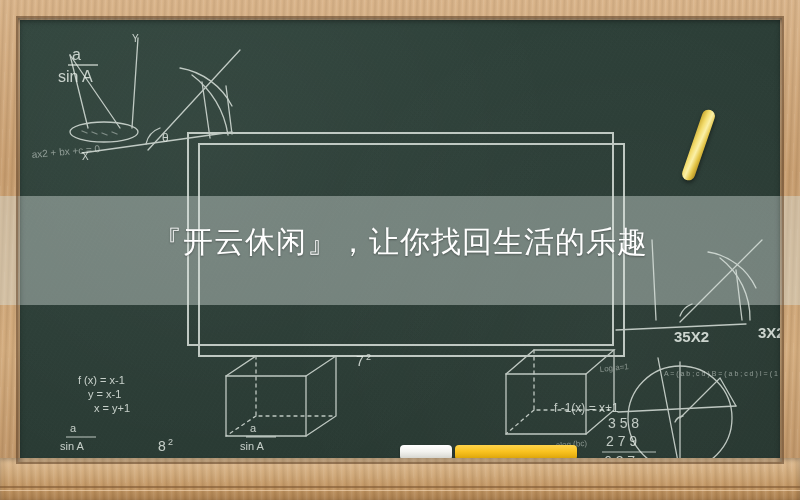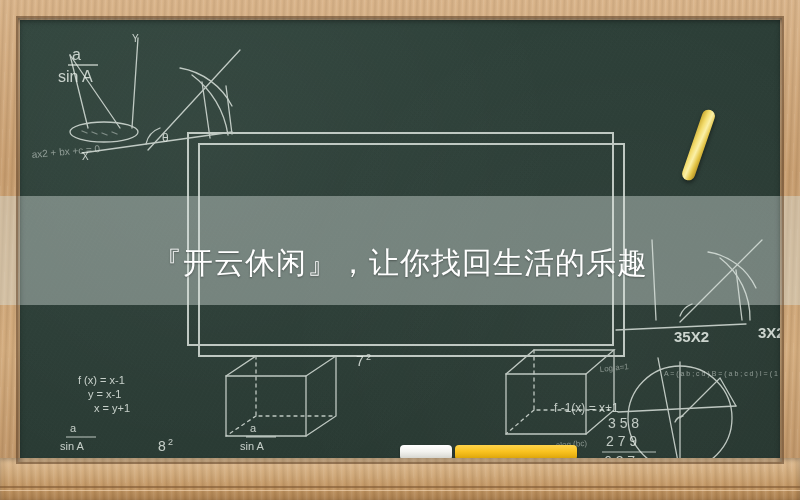--- a/index.html
+++ b/index.html
@@ -60,21 +60,21 @@
   .band {
     position: absolute;
     left: 0; top: 196px;
     width: 800px; height: 109px;
     background: rgba(216,226,222,0.42);
   }
 
   
   .headline {
     position: absolute;
-    left: 0; top: 209px;
+    left: 0; top: 188px;
     width: 800px; height: 109px;
     display: flex;
     align-items: center;
     justify-content: center;
     color: #ffffff;
     font-size: 30px;
     letter-spacing: 1px;
     font-family: "DejaVu Sans", "Liberation Sans", sans-serif;
     text-shadow: 0 1px 2px rgba(0,0,0,0.35);
     white-space: nowrap;

